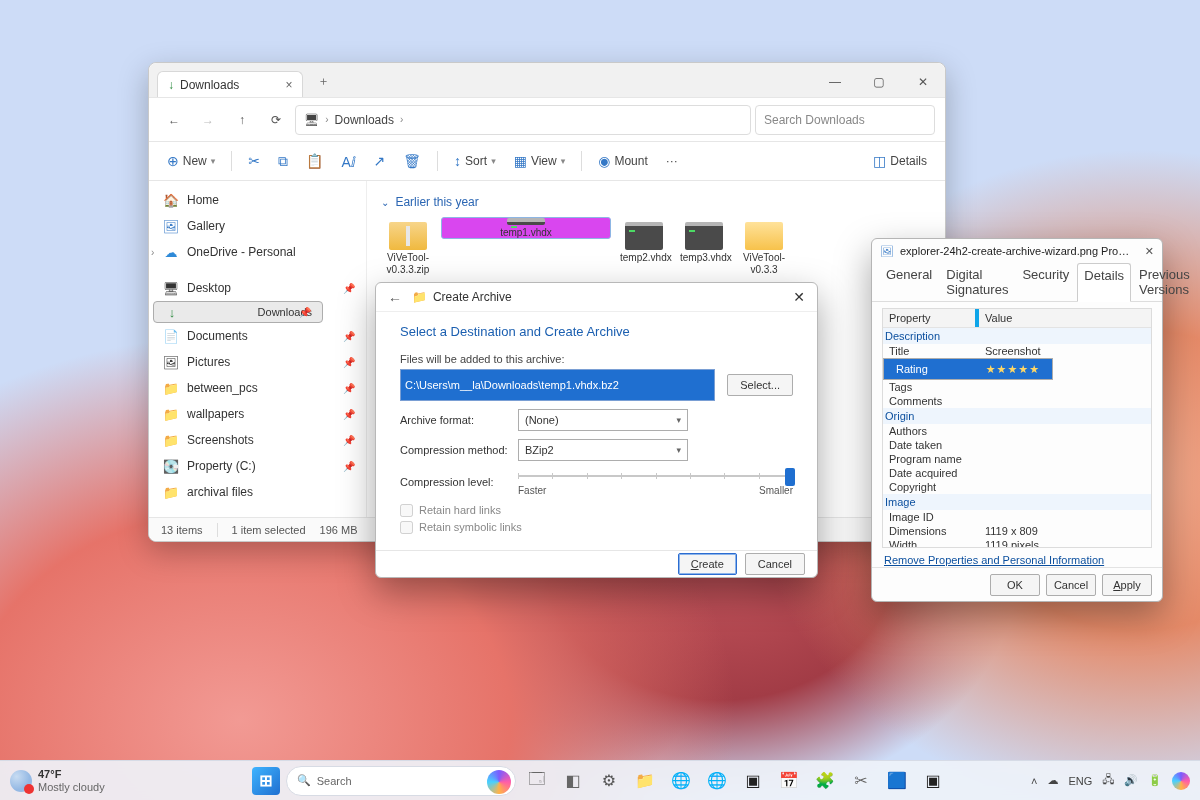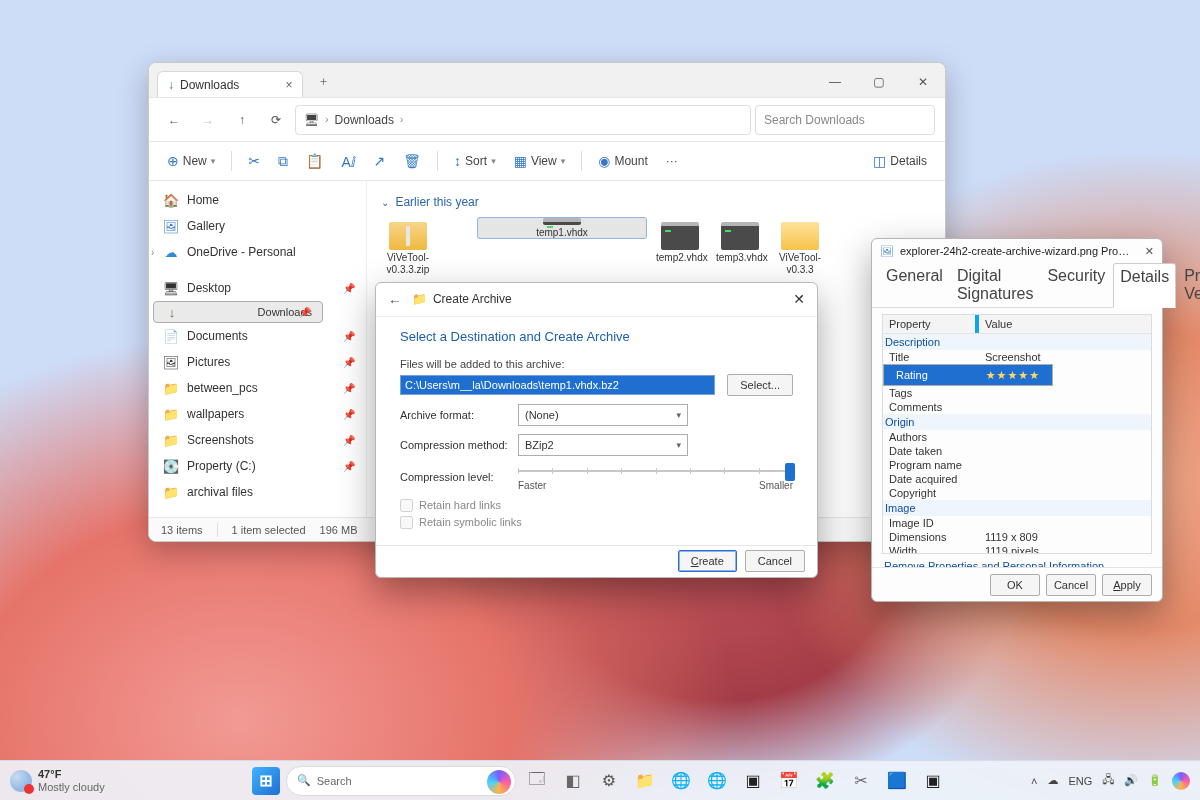--- a/index.html
+++ b/index.html
@@ -49,21 +49,21 @@
 .sico.folder { color:#f3b13c;}
 .sico.home { color:#3478c6;}
 .sico.gallery { color:#3478c6;}
 .sico.cloud { color:#2f8ad8;}
 .sico.dl { color:#2b8a3e;}
 .content { flex:1; padding:8px 14px; overflow:auto;}
 .group-head { color:#2b66b3; font-size:12px; display:flex; align-items:center; gap:6px; margin:6px 0 8px;}
 .group-head .chev { font-size:10px; color:#2b66b3;}
 .files { display:flex; gap:6px; flex-wrap:wrap;}
 .file { width:54px; display:flex; flex-direction:column; align-items:center; gap:2px; padding:4px 2px; border:1px solid transparent; border-radius:3px;}
-.file.sel { background:#e5e5e5; border-color:#8db6e4;margin-left:36px;}
+.file.sel { background:#d946ef; border-color:#8db6e4;}
 .file .thumb { width:38px; height:28px; border-radius:2px;}
 .thumb.zip { background: linear-gradient(#f7d58a,#f0b93f); position:relative;}
 .thumb.zip::after { content:""; position:absolute; left:17px; top:4px; width:4px; height:20px; background:#e7e7e7;}
 .thumb.vhd { background:#4a4a4a; border-top:4px solid #b5b5b5; position:relative;}
 .thumb.vhd::after { content:""; position:absolute; left:4px; top:4px; width:6px; height:2px; background:#4cd964;}
 .thumb.folder { background: linear-gradient(#ffe29a,#f7c24b); border-radius:2px;}
 .file .lbl { font-size:10px; text-align:center; line-height:1.15; color:#333; width:100%;}
 .status { height:24px; border-top:1px solid #e6e6e6; display:flex; align-items:center; gap:14px; padding:0 12px; color:#555; font-size:11px; background:#fafafa; border-radius:0 0 8px 8px;}
 .status .sep { width:1px; height:14px; background:#ddd;}
 
@@ -74,21 +74,21 @@
   font-size:12px; color:#333; display:flex; flex-direction:column;
 }
 .dlg-head { height:42px; display:flex; align-items:center; padding:0 12px; gap:10px; border-bottom:1px solid #eee;}
 .dlg-head .back { color:#555; font-size:14px;}
 .dlg-head .title { display:flex; align-items:center; gap:6px;}
 .dlg-head .x { margin-left:auto; color:#333; font-size:14px;}
 .dlg-body { padding:12px 24px; flex:1;}
 .dlg-body h3 { color:#1b5fb0; font-weight:400; font-size:13px; margin-bottom:14px;}
 .dlg-body .lbl { font-size:11px; color:#444; margin-bottom:4px;}
 .row { display:flex; gap:12px; align-items:center; margin-bottom:8px;}
-.path-input { flex:1; height:20px; border:1px solid #7a9fd4; background:#1f6fd0; color:#fff; font-size:11px; padding:0 4px; display:flex;align-items:center;}
+.path-input { flex:1; height:32px; border:1px solid #7a9fd4; background:#1f6fd0; color:#fff; font-size:11px; padding:0 4px; display:flex;align-items:center;}
 .btn { height:22px; padding:0 12px; border:1px solid #adadad; background:#f5f5f5; color:#333; font-size:11px; border-radius:2px; display:inline-flex;align-items:center;justify-content:center;}
 .btn.default { border-color:#2b6cd1; box-shadow:0 0 0 1px #8cb4ea inset;}
 select.sel, .sel { height:22px; border:1px solid #adadad; background:#fff; font-size:11px; padding:0 6px; width:170px; display:flex;align-items:center;justify-content:space-between;}
 .form-row { display:flex; align-items:center; margin-bottom:8px;}
 .form-row .flabel { width:118px; font-size:11px; color:#333;}
 .slider-wrap { flex:1; }
 .slider { position:relative; height:14px;}
 .slider .track { position:absolute; top:6px; left:0; right:0; height:2px; background:#c8c8c8;}
 .slider .tick { position:absolute; top:4px; width:1px; height:6px; background:#c8c8c8;}
 .slider .thumb { position:absolute; top:-1px; width:10px; height:18px; background:#1f6fd0; border-radius:2px;}
@@ -99,21 +99,21 @@
 
 
 .props {
   position:absolute; left:871px; top:238px; width:292px; height:364px;
   background:#fdfdfd; border:1px solid #b5b5b5; border-radius:6px; box-shadow:0 14px 36px rgba(0,0,0,.35);
   font-size:11px; color:#333; display:flex; flex-direction:column;
 }
 .props-title { height:24px; display:flex; align-items:center; padding:0 8px; gap:6px; color:#222;}
 .props-title .x { margin-left:auto; color:#555;}
 .tabs { display:flex; gap:2px; padding:0 8px; border-bottom:1px solid #ddd;}
-.tabs .t { padding:4px 6px; color:#444; font-size:16px;}
+.tabs .t { padding:4px 6px; color:#444; font-size:13px;}
 .tabs .t.active { background:#fff; border:1px solid #ccc; border-bottom:1px solid #fff; margin-bottom:-1px; border-radius:3px 3px 0 0;}
 .props-body { flex:1; padding:6px 10px; overflow:hidden;}
 .pgrid { border:1px solid #dcdcdc; height:240px; overflow:auto; font-size:11px;}
 .pgrid .ghead { display:flex; background:#f4f4f4; border-bottom:1px solid #e3e3e3; position:sticky; top:0;}
 .pgrid .ghead div { padding:3px 6px; }
 .pgrid .ghead .c1 { width:96px; border-right:4px solid #0ea5e9;}
 .pgrid .sect { background:#eef5fd; color:#0b4f9e; padding:2px 2px; }
 .pgrid .prow { display:flex; }
 .pgrid .prow .c1 { width:96px; padding:1px 6px; }
 .pgrid .prow .c2 { flex:1; padding:1px 6px;}

